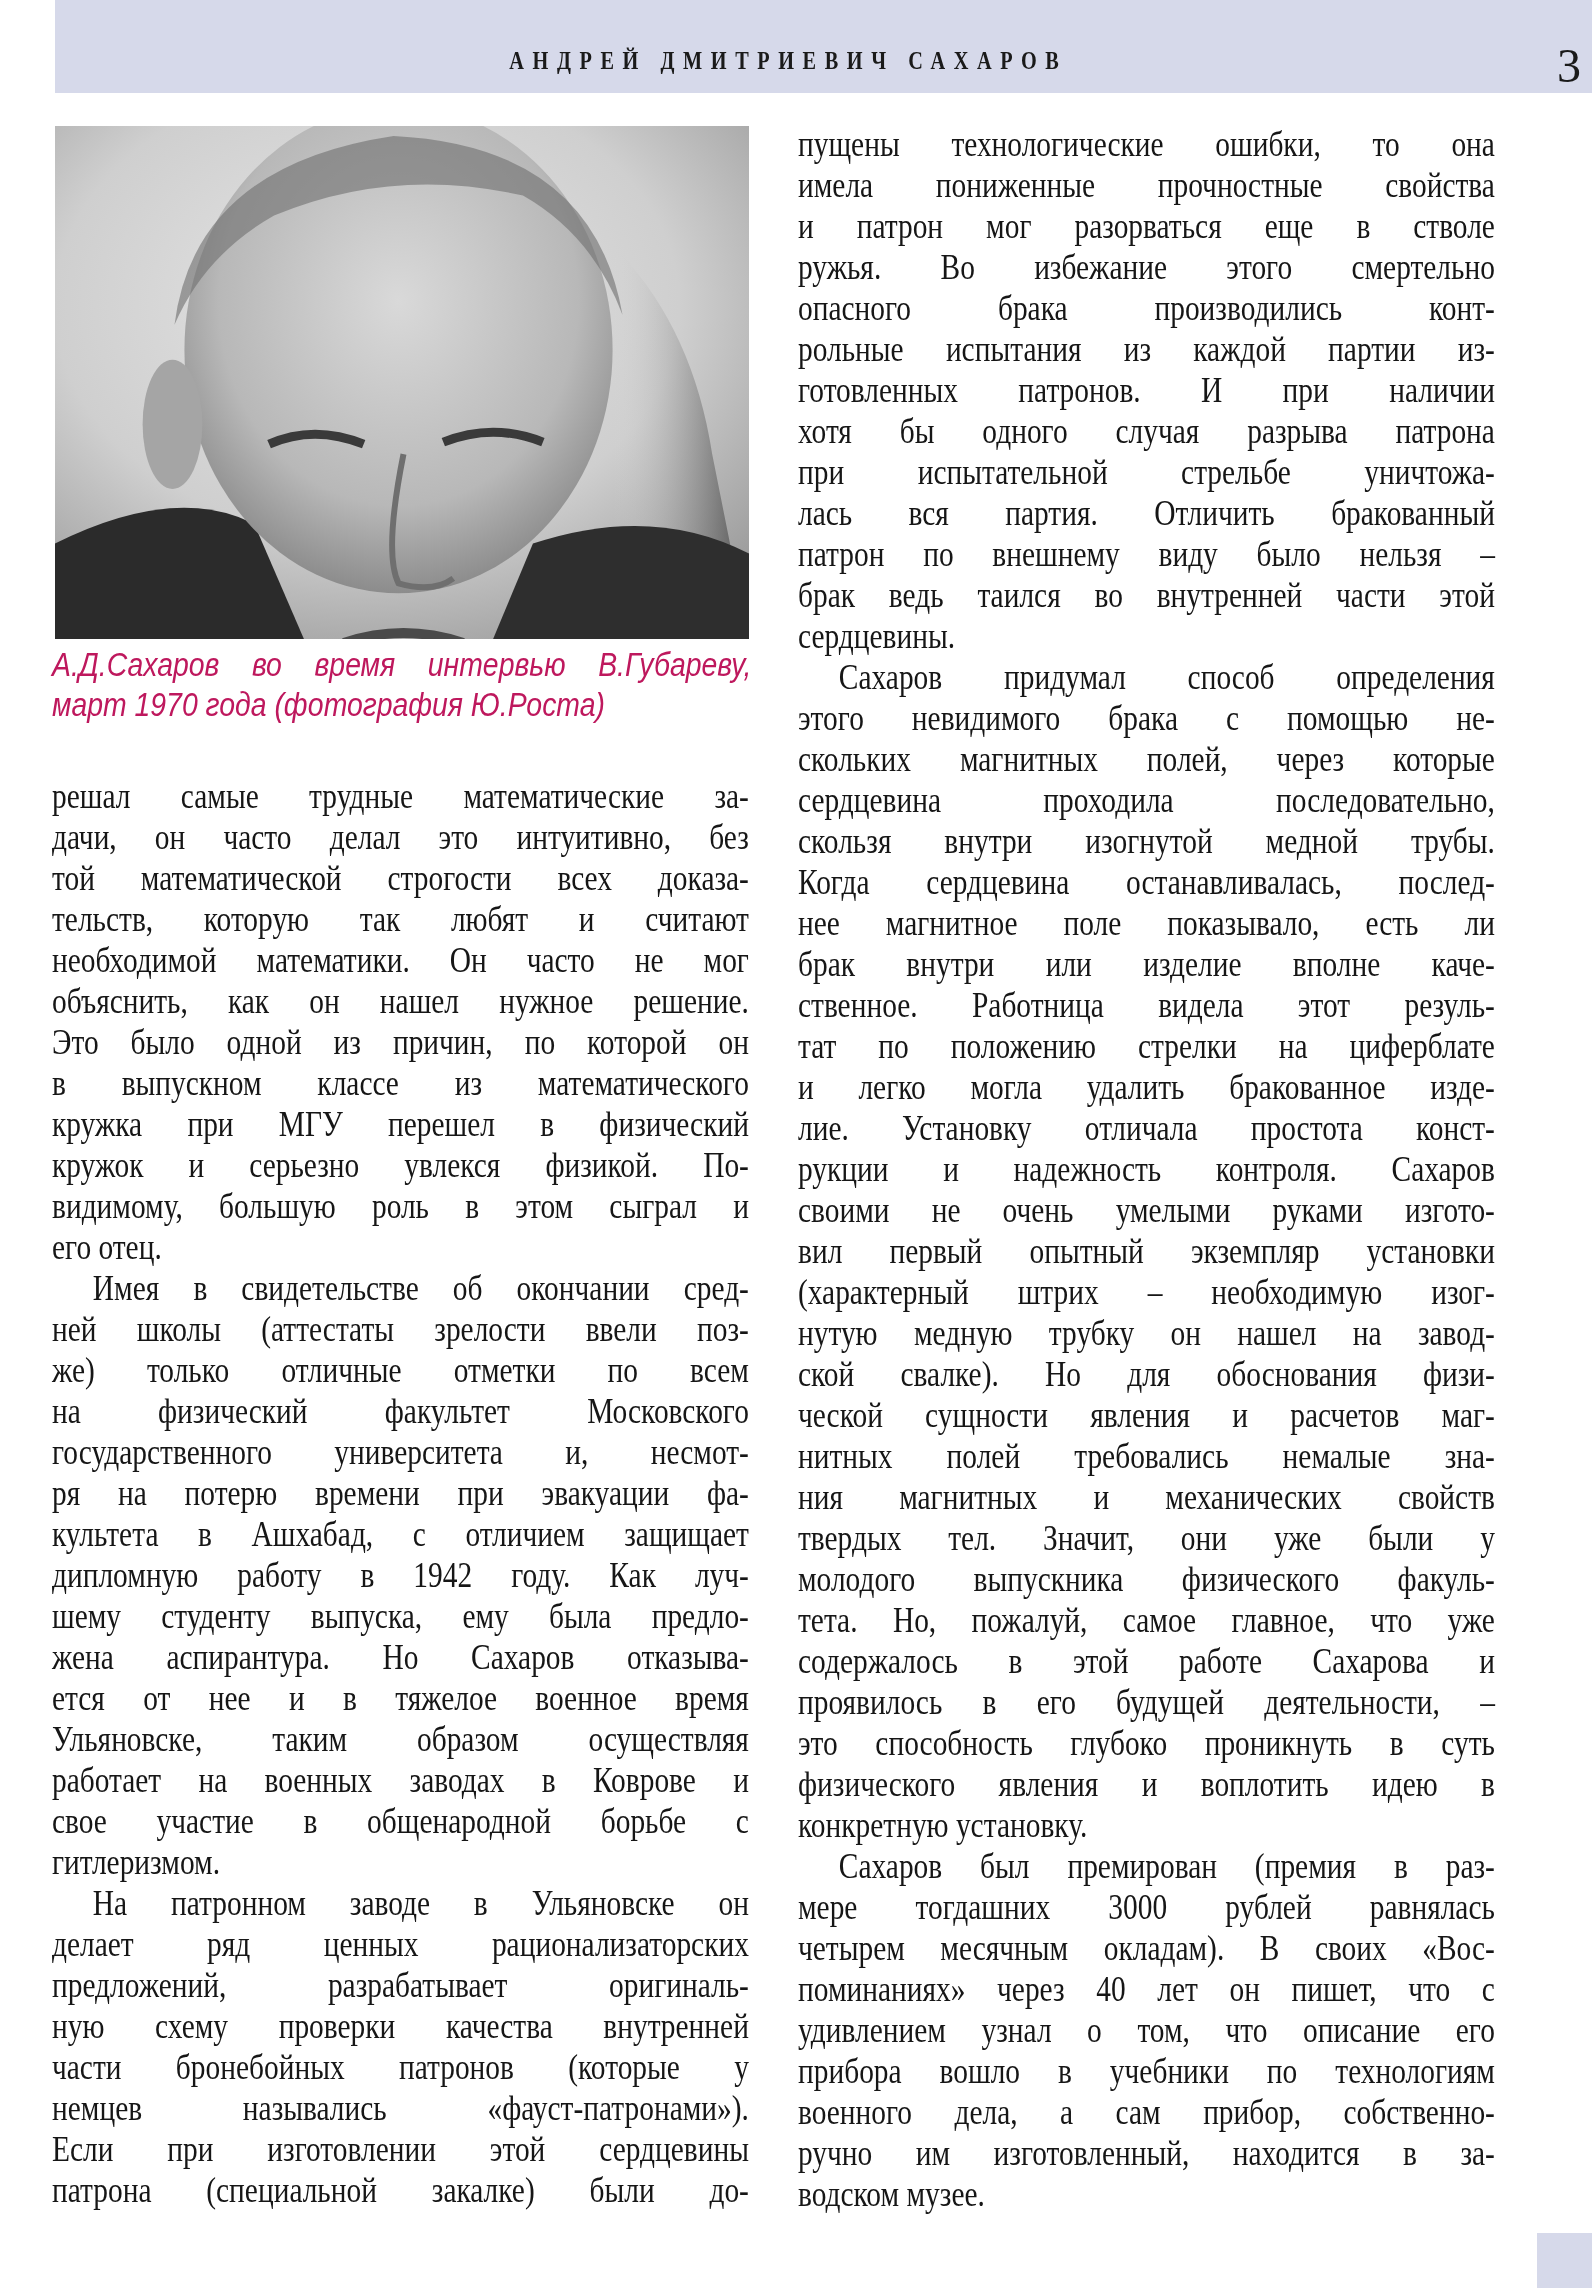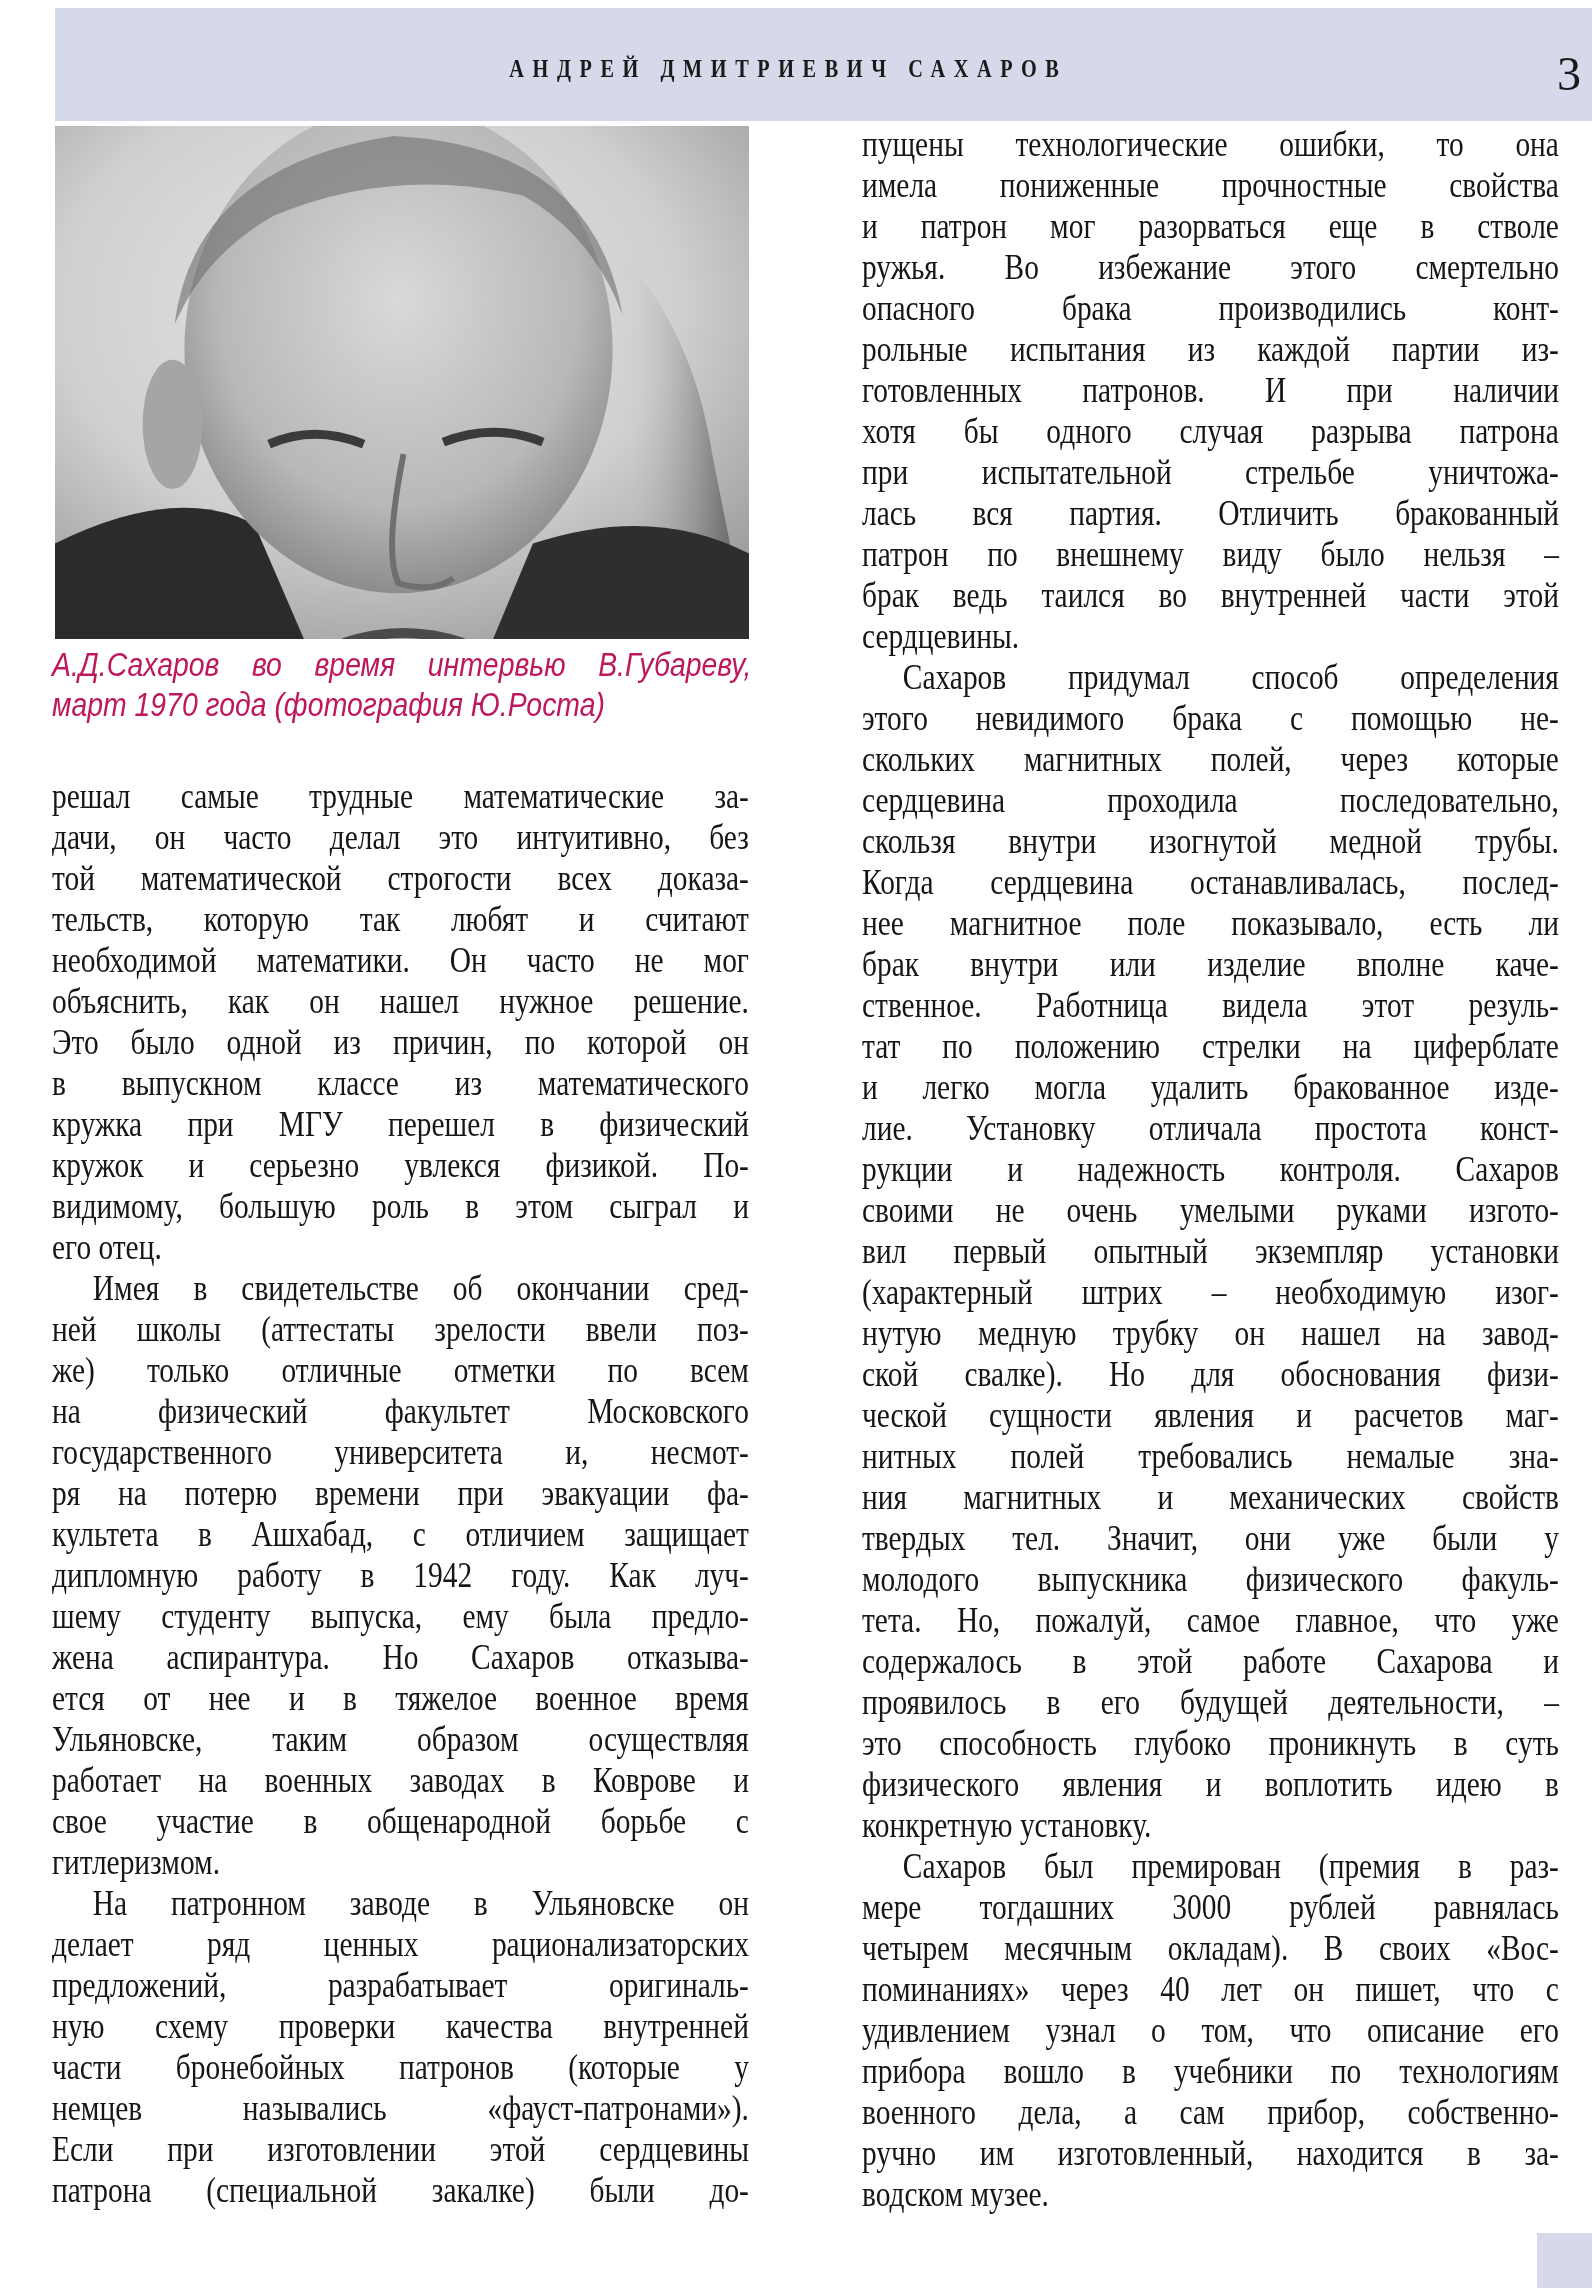--- a/index.html
+++ b/index.html
@@ -1,36 +1,36 @@
 <!DOCTYPE html>
 <html><head>
 <meta charset="utf-8">
 <style>
   html, body { margin:0; padding:0; background:#ffffff; }
   body { width:1592px; height:2289px; position:relative; overflow:hidden;
          font-family:"Liberation Serif", "DejaVu Serif", serif; color:#161616; }
 
-  .header-band { position:absolute; left:55px; top:8px; width:1537px; height:113px; background:#d6d9ea; }
+  .header-band { position:absolute; left:55px; top:0; width:1537px; height:93px; background:#d6d9ea; }
   .running-title { position:absolute; left:0; right:0; top:46px; text-align:center; padding-right:90px;
                    font-family:"Liberation Serif", serif; font-weight:bold; font-size:26px;
                    letter-spacing:11px; color:#1a1a1a; transform:scaleX(0.78); transform-origin:center; }
   .page-number { position:absolute; left:1502px; top:38px; font-size:48px; color:#1a1a1a; }
 
   .photo { position:absolute; left:55px; top:126px; width:694px; height:513px; overflow:hidden; background:#7d7d7d; }
   .photo svg { display:block; width:100%; height:100%; }
 
   .caption { position:absolute; left:52px; top:645px; width:701px;
              font-family:"Liberation Sans", "DejaVu Sans", sans-serif; font-style:italic;
              font-size:33px; line-height:40px; color:#be185d; }
   .caption .cap-line { display:block; white-space:nowrap; transform:scaleX(0.86); transform-origin:left; }
   .caption .cap-line.j { text-align:justify; text-align-last:justify; width:116%; }
 
   .column { position:absolute; width:697px; }
   .col-left { left:52px; top:776px; }
-  .col-right { left:862px; top:124px; }
+  .col-right { left:798px; top:124px; }
   .line { display:block; height:41px; line-height:41px; font-size:36px; white-space:nowrap; overflow:visible; }
   .line .t { display:inline-block; width:853px; transform:scaleX(0.817); transform-origin:left;
              text-align:justify; text-align-last:justify; }
   .line.last .t { text-align-last:left; }
   .line.indent .t { padding-left:50px; box-sizing:border-box; }
 
   .corner-block { position:absolute; left:1537px; top:2233px; width:55px; height:56px; background:#d6d9ea; }
 </style>
 </head>
 <body>

